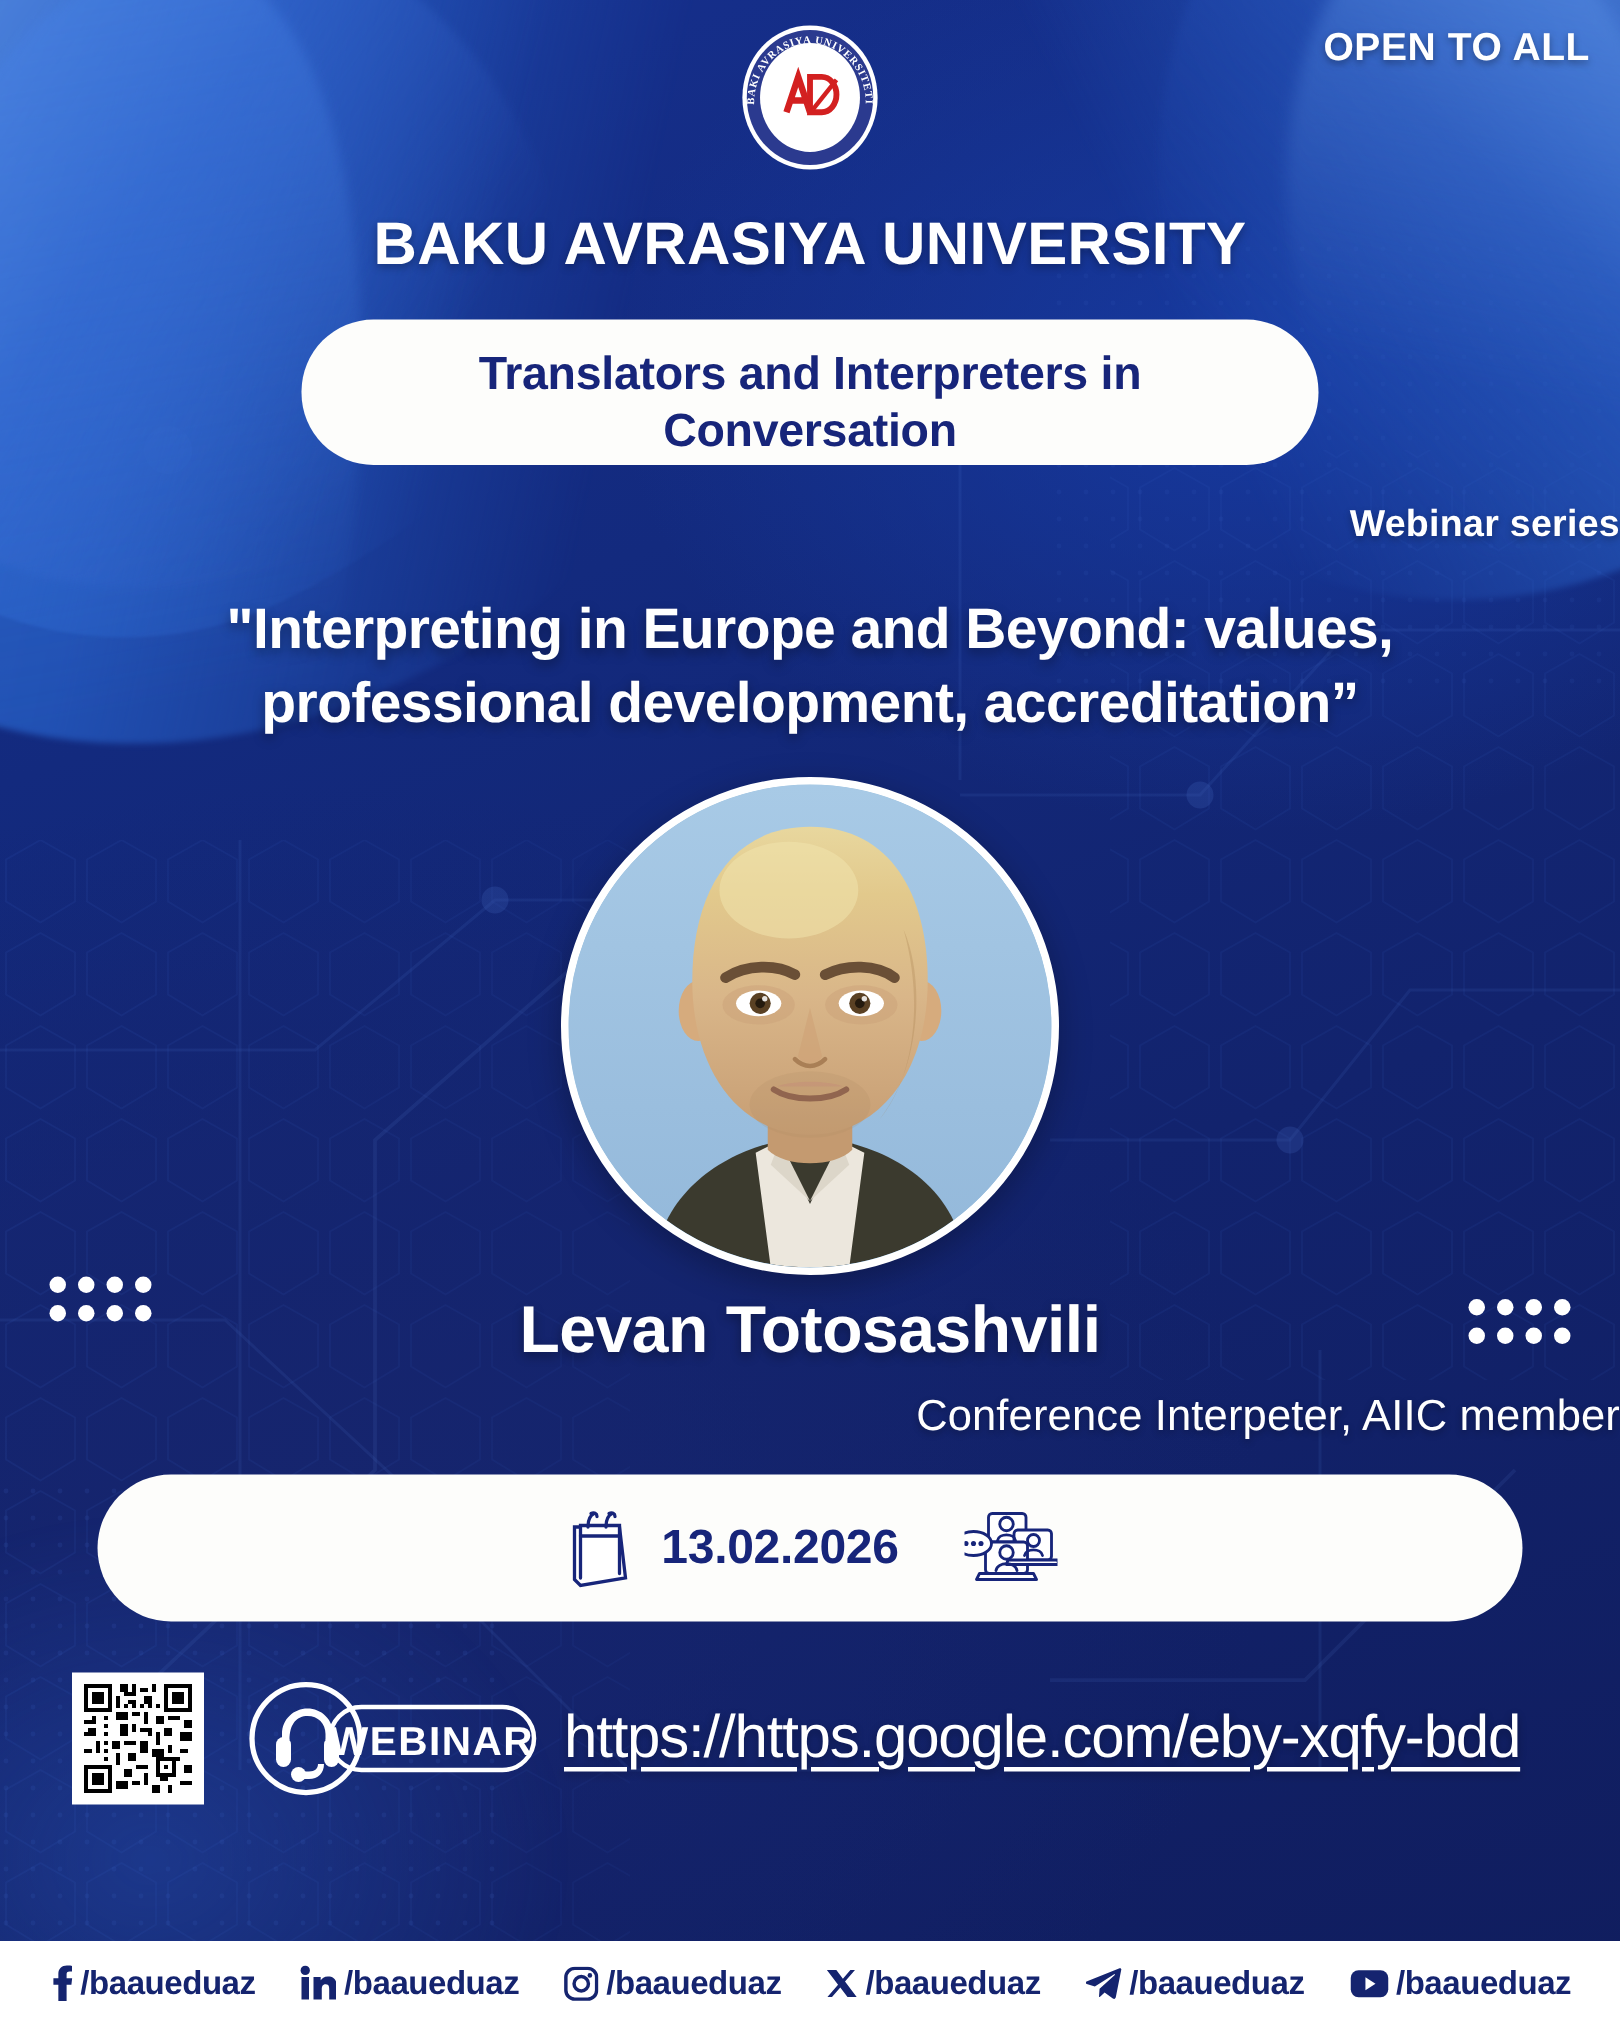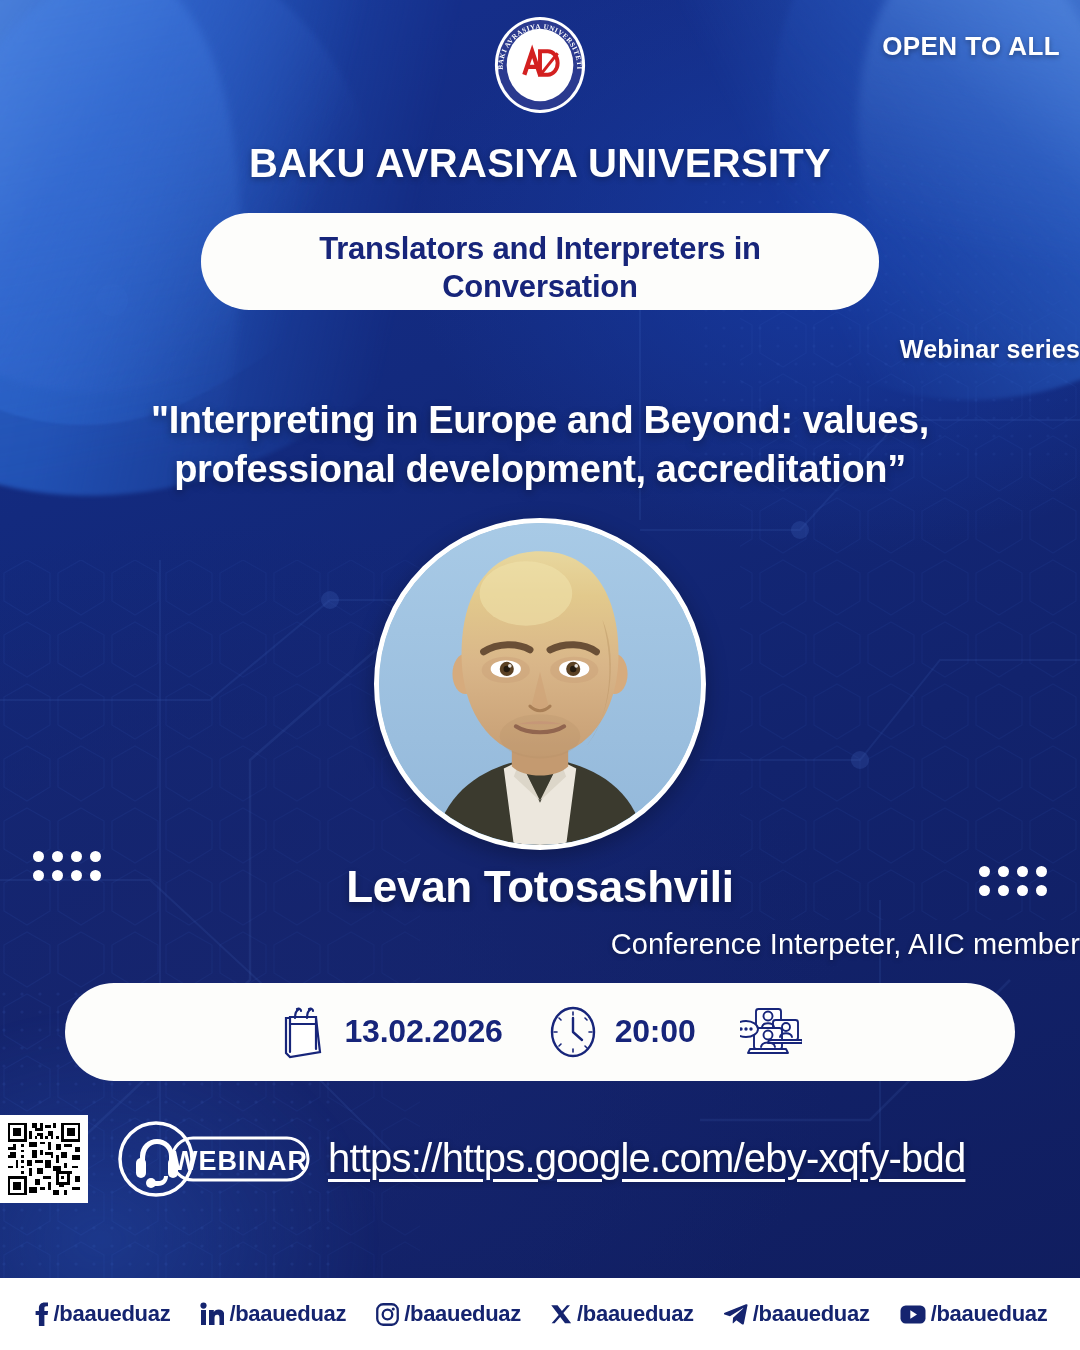--- a/index.html
+++ b/index.html
@@ -124,21 +124,21 @@
 
   .logo {
     position:absolute;
     left:50%; top:16px;
     transform:translateX(-50%);
     width:98px; height:98px;
   }
 
   .open-to-all {
     position:absolute;
-    right:20px; top:31px;
+    right:20px; top:16px;
     color:#ffffff;
     font-size:26px;
     font-weight:700;
     letter-spacing:.4px;
     text-shadow:0 2px 5px rgba(0,0,0,.35);
     margin-left:36px;
   }
 
   
   .content { position:relative; z-index:3; }
@@ -248,20 +248,21 @@
     letter-spacing:-.2px;
     white-space:nowrap;
   }
   .info-icon { display:block; flex:0 0 auto; }
 
   
   .link-row {
     display:flex;
     align-items:center;
     margin-top:34px;
+    padding-left:48px;
   }
   .qr {
     width:88px; height:88px;
     background:#ffffff;
     padding:5px;
     flex:0 0 auto;
   }
   .qr svg { display:block; width:100%; height:100%; }
 
   .webinar-badge {
@@ -281,21 +282,21 @@
     text-decoration-thickness:3px;
     letter-spacing:-.8px;
     white-space:nowrap;
     text-shadow:0 2px 6px rgba(0,0,0,.3);
   }
 
   
   .footer {
     position:absolute;
     left:0; right:0; bottom:0;
-    height:72px;
+    height:56px;
     background:#ffffff;
     display:flex;
     align-items:center;
     justify-content:center;
     gap:30px;
     z-index:5;
   }
   .social {
     display:flex;
     align-items:center;
@@ -512,37 +513,20 @@
             <path d="M12 19 L38 19"></path>
             <path d="M17 13 C17 8 19 5 21 4"></path>
             <path d="M29 13 C29 8 31 5 33 4"></path>
             <path d="M19 4 C21 3 23 4 23 6"></path>
             <path d="M31 4 C33 3 35 4 35 6"></path>
           </g>
         </svg>
         <span class="label">13.02.2026</span>
       </div>
 
-      <div class="info-item">
-        <svg class="info-icon" width="52" height="54" viewBox="0 0 52 54">
-          <ellipse cx="26" cy="27" rx="21" ry="24" fill="none" stroke="#17257a" stroke-width="2.4"></ellipse>
-          <g stroke="#17257a" stroke-width="1.6" stroke-linecap="round">
-            <path d="M26 7 L26 10"></path>
-              <path d="M26 44 L26 47"></path>
-            <path d="M7 27 L10 27"></path>
-              <path d="M42 27 L45 27"></path>
-            <path d="M12 13 L14 15"></path>
-              <path d="M38 41 L40 43"></path>
-            <path d="M12 41 L14 39"></path>
-              <path d="M38 13 L40 15"></path>
-          </g>
-          <path d="M26 13 L26 27 L35 35" fill="none" stroke="#17257a" stroke-width="2.4" stroke-linecap="round" stroke-linejoin="round"></path>
-        </svg>
-        <span class="label">20:00</span>
-      </div>
 
       <div class="info-item">
         <svg class="info-icon" width="62" height="52" viewBox="0 0 62 52">
           <g fill="#ffffff" stroke="#17257a" stroke-width="1.9" stroke-linejoin="round">
             <rect x="16" y="3" width="25" height="19" rx="2.5"></rect>
             <rect x="33" y="14" width="25" height="20" rx="2.5"></rect>
             <rect x="14" y="22" width="28" height="21" rx="2.5"></rect>
             <path d="M10 43 L46 43 L48 47 L8 47 Z"></path>
             <path d="M29 34 L62 34 L63 37 L28 37 Z"></path>
             <ellipse cx="6" cy="23" rx="12" ry="8"></ellipse>

